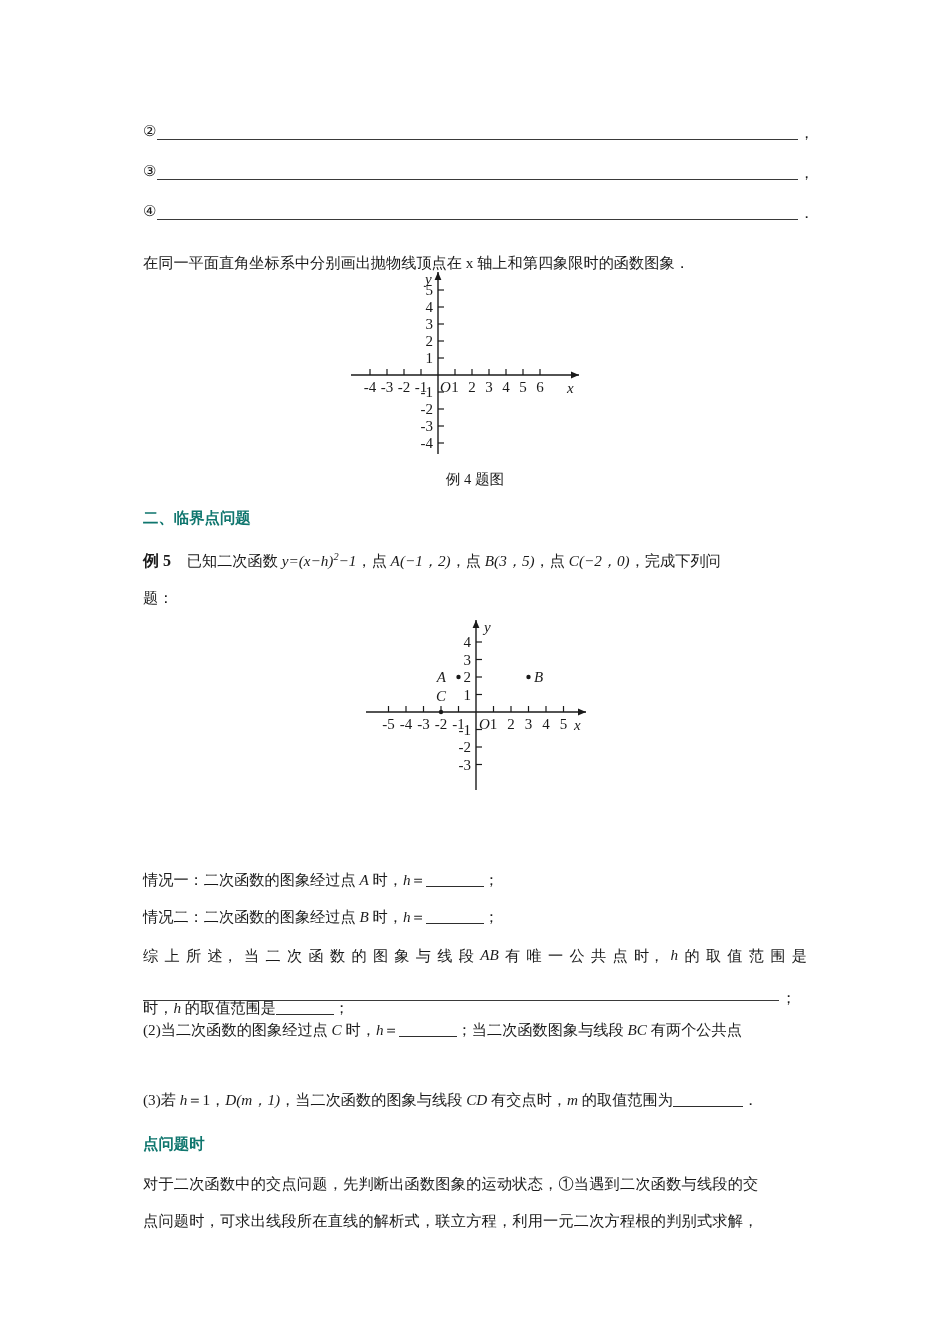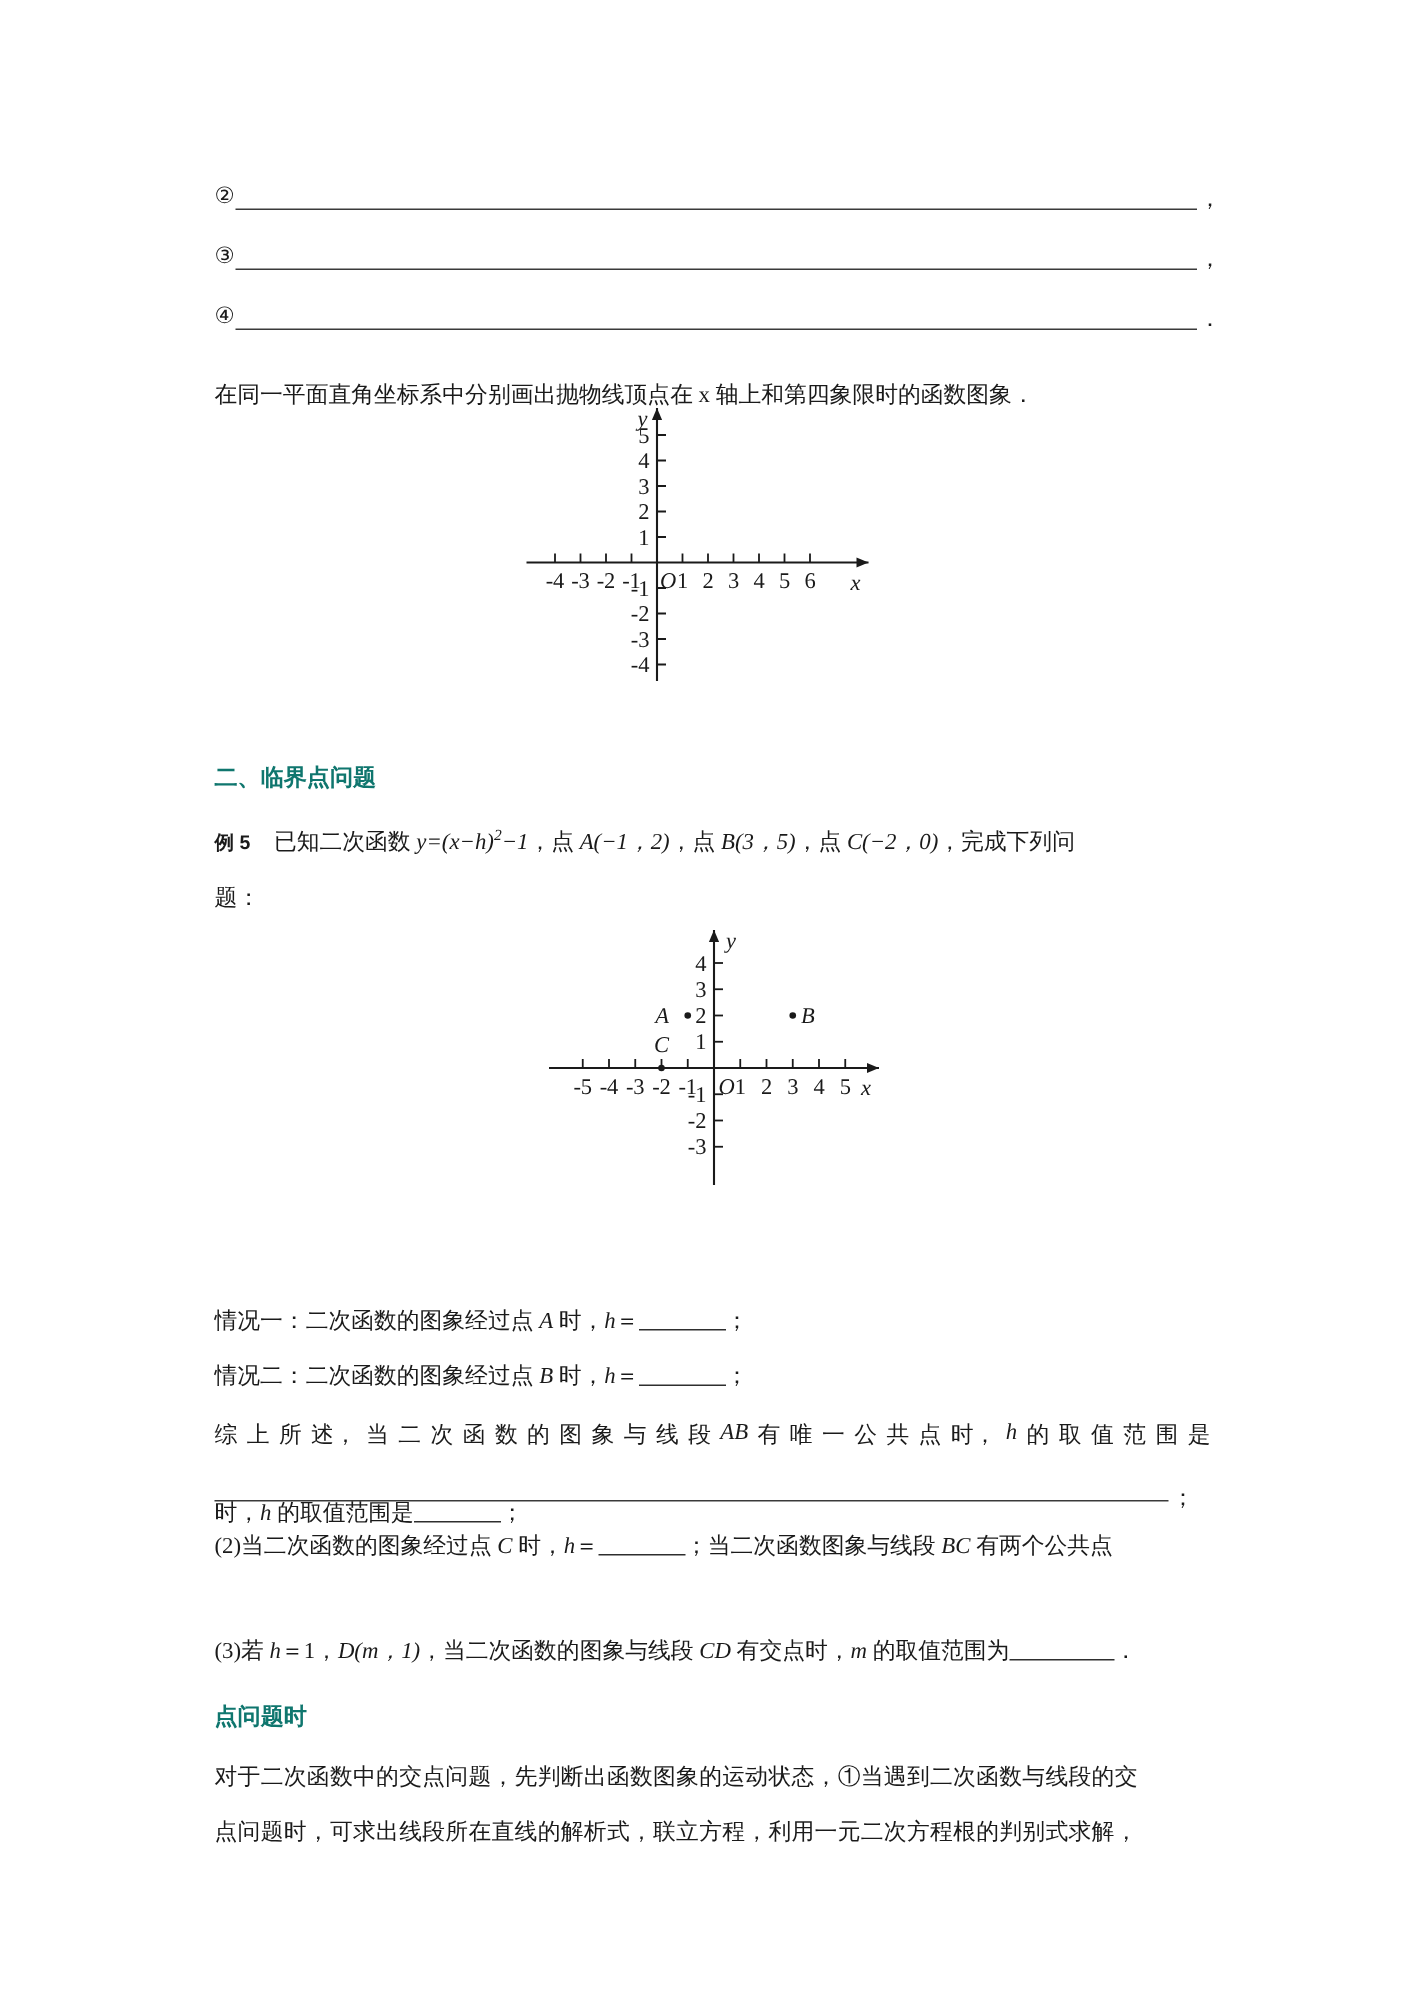--- a/index.html
+++ b/index.html
@@ -79,22 +79,22 @@
     position: absolute;
     left: 0;
     font-size: 15.4px;
     font-weight: bold;
     font-family: Liberation Serif, serif;
     color: #0f766e;
     white-space: nowrap;
   }
   .ex-label {
     font-weight: bold;
-    font-family: Liberation Sans, sans-serif;
-    font-size: 13px;
+    font-family: Liberation Serif, serif;
+    font-size: 16px;
   }
 
   
   .inblank {
     display: inline-block;
     border-bottom: 1.1px solid #2e2e2e;
     height: 13px;
     vertical-align: -2px;
   }
   .ib-60 { width: 58px; }
@@ -221,20 +221,21 @@
         <text x="90" y="169">-3</text>
         <text x="90" y="186">-4</text>
       </g>
 
       <text class="axvar" x="97" y="130">O</text>
       <text class="axvar" x="224" y="131">x</text>
       <text class="axvar" x="82" y="22">y</text>
     </svg>
   </div>
 
+  <div class="caption" style="top:470px;">例 4 题图</div>
 
   <div class="heading" style="top:508px;">二、临界点问题</div>
 
   <div class="tx" style="top:551px;">
     <span class="ex-label">例 5</span>
     <span style="display:inline-block;width:12px;"></span><span>已知二次函数 </span><i>y=(x−h)<sup>2</sup>−1</i><span>，点 </span><i>A(−1，2)</i><span>，点 </span><i>B(3，5)</i><span>，点 </span><i>C(−2，0)</i><span>，完成下列问</span>
   </div>
   <div class="tx" style="top:588px;">题：</div>
 
   <div class="graph" style="left:205px; top:612px; width:250px; height:178px;">

